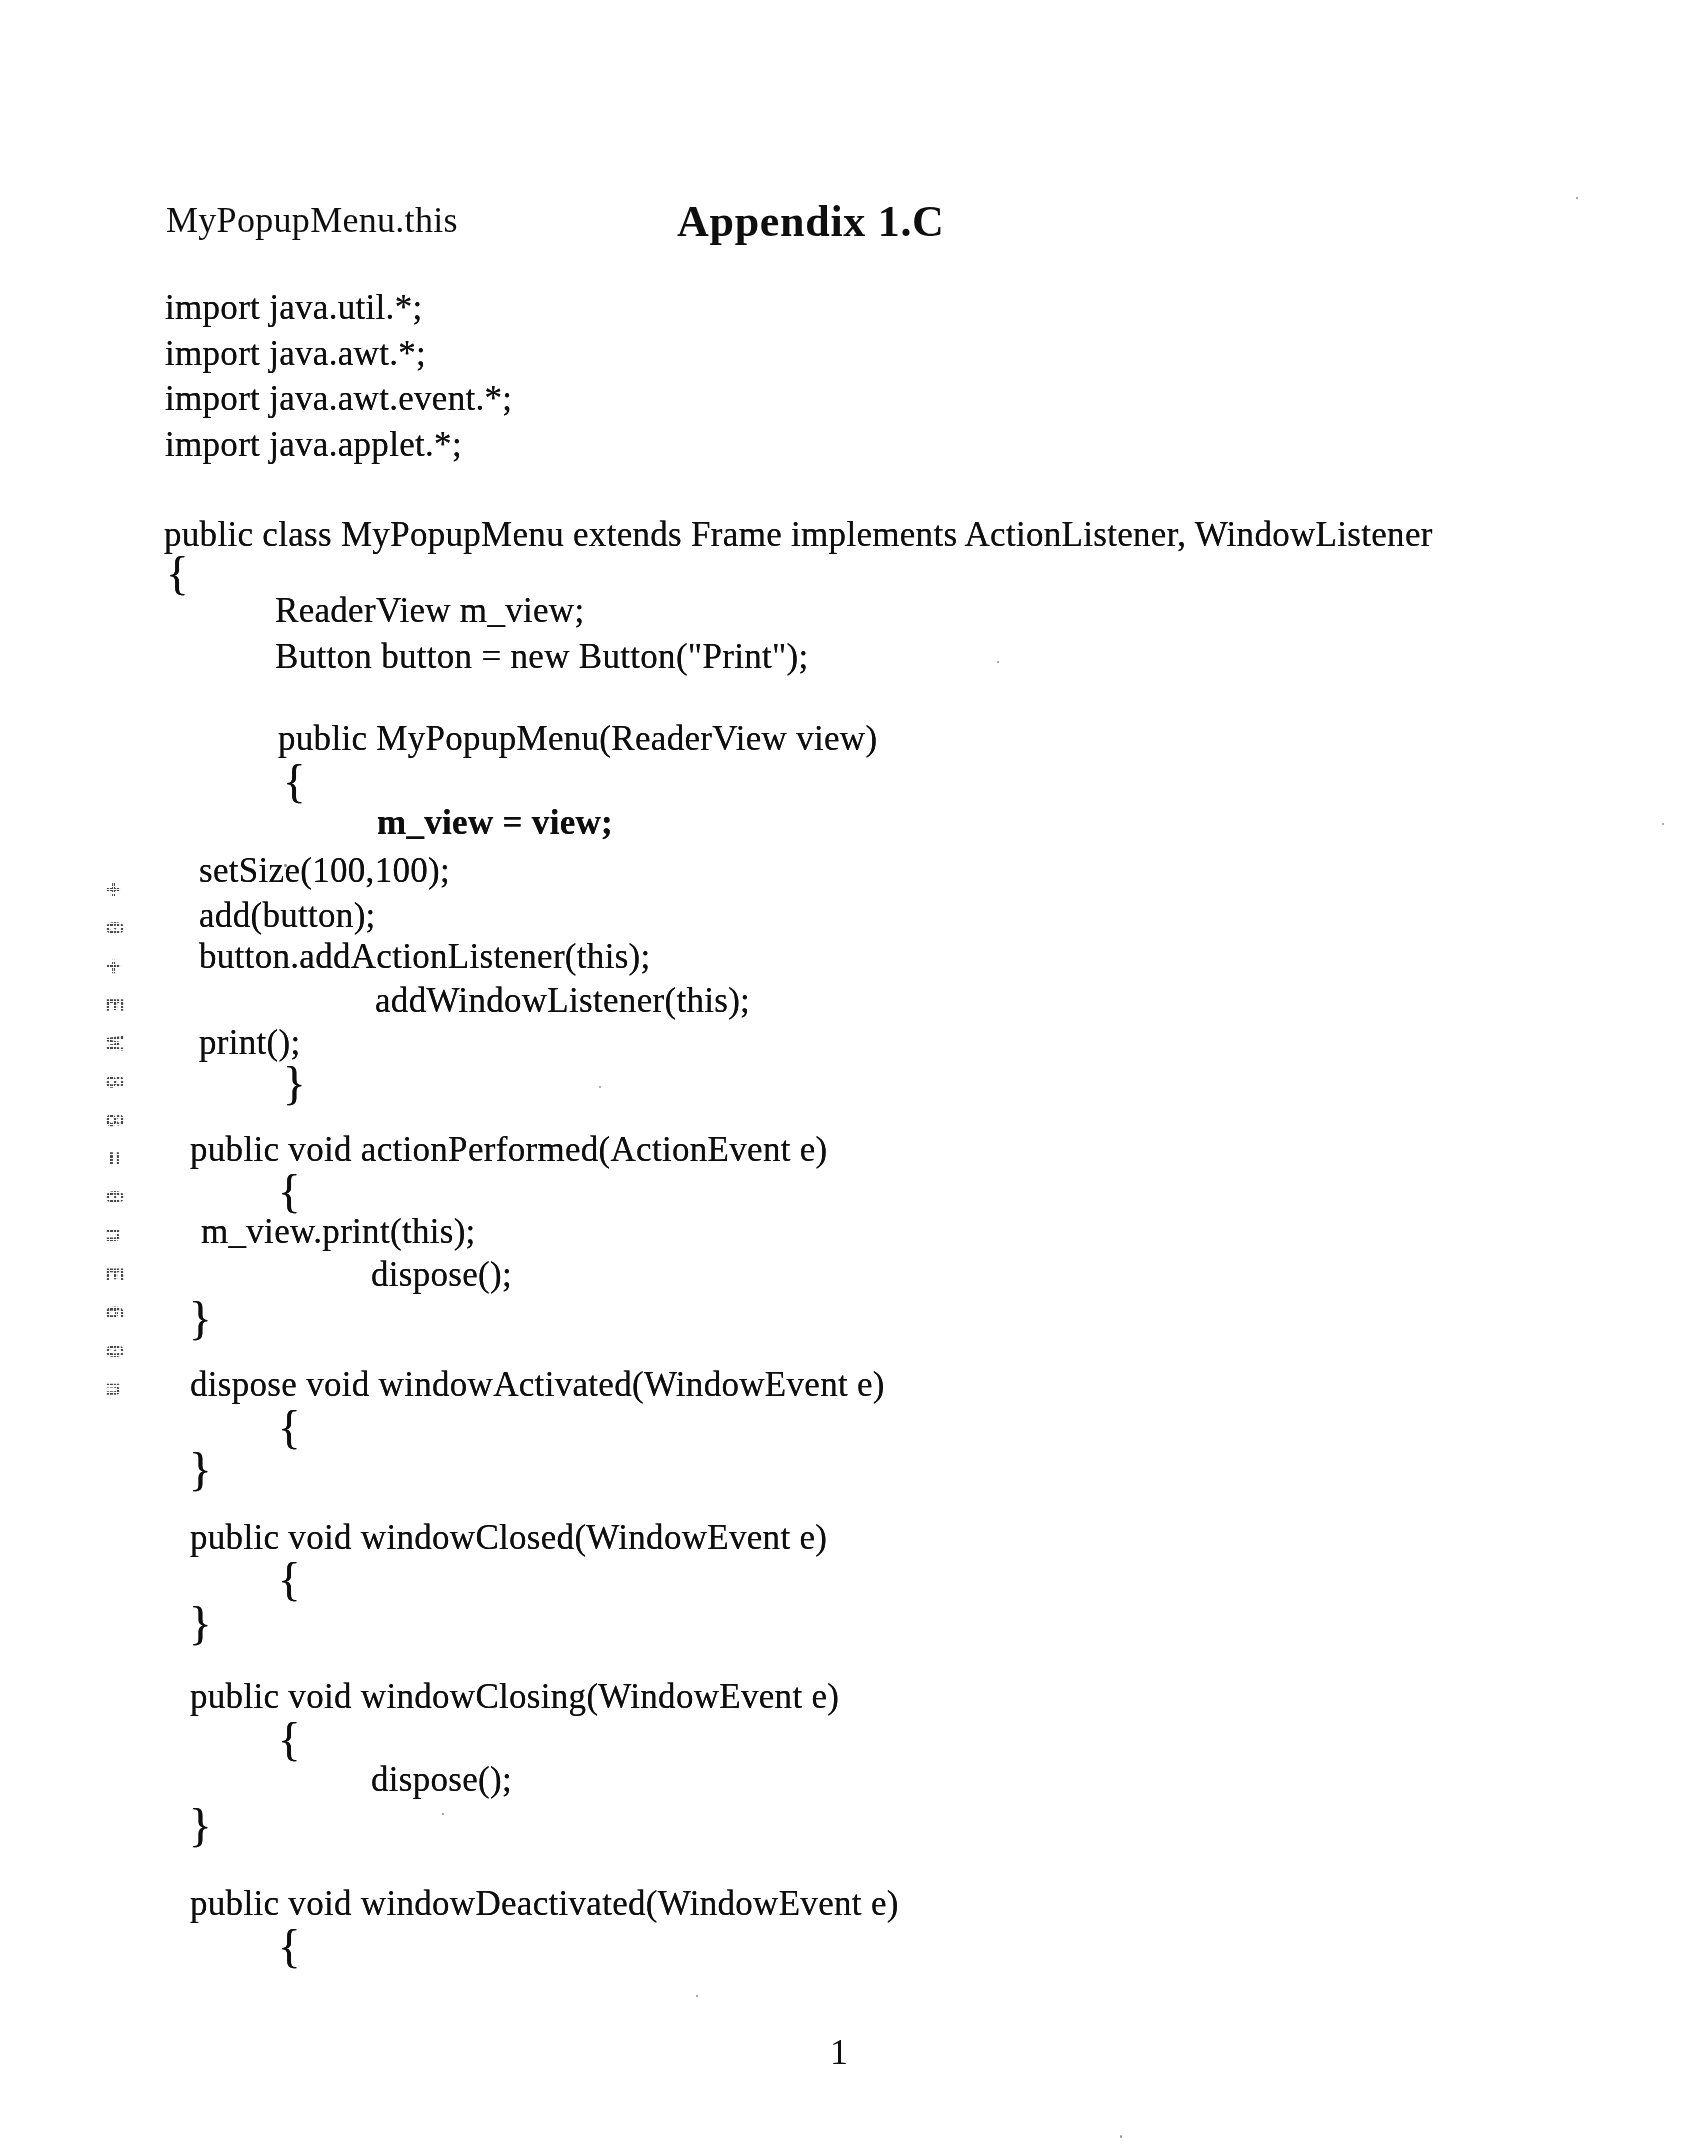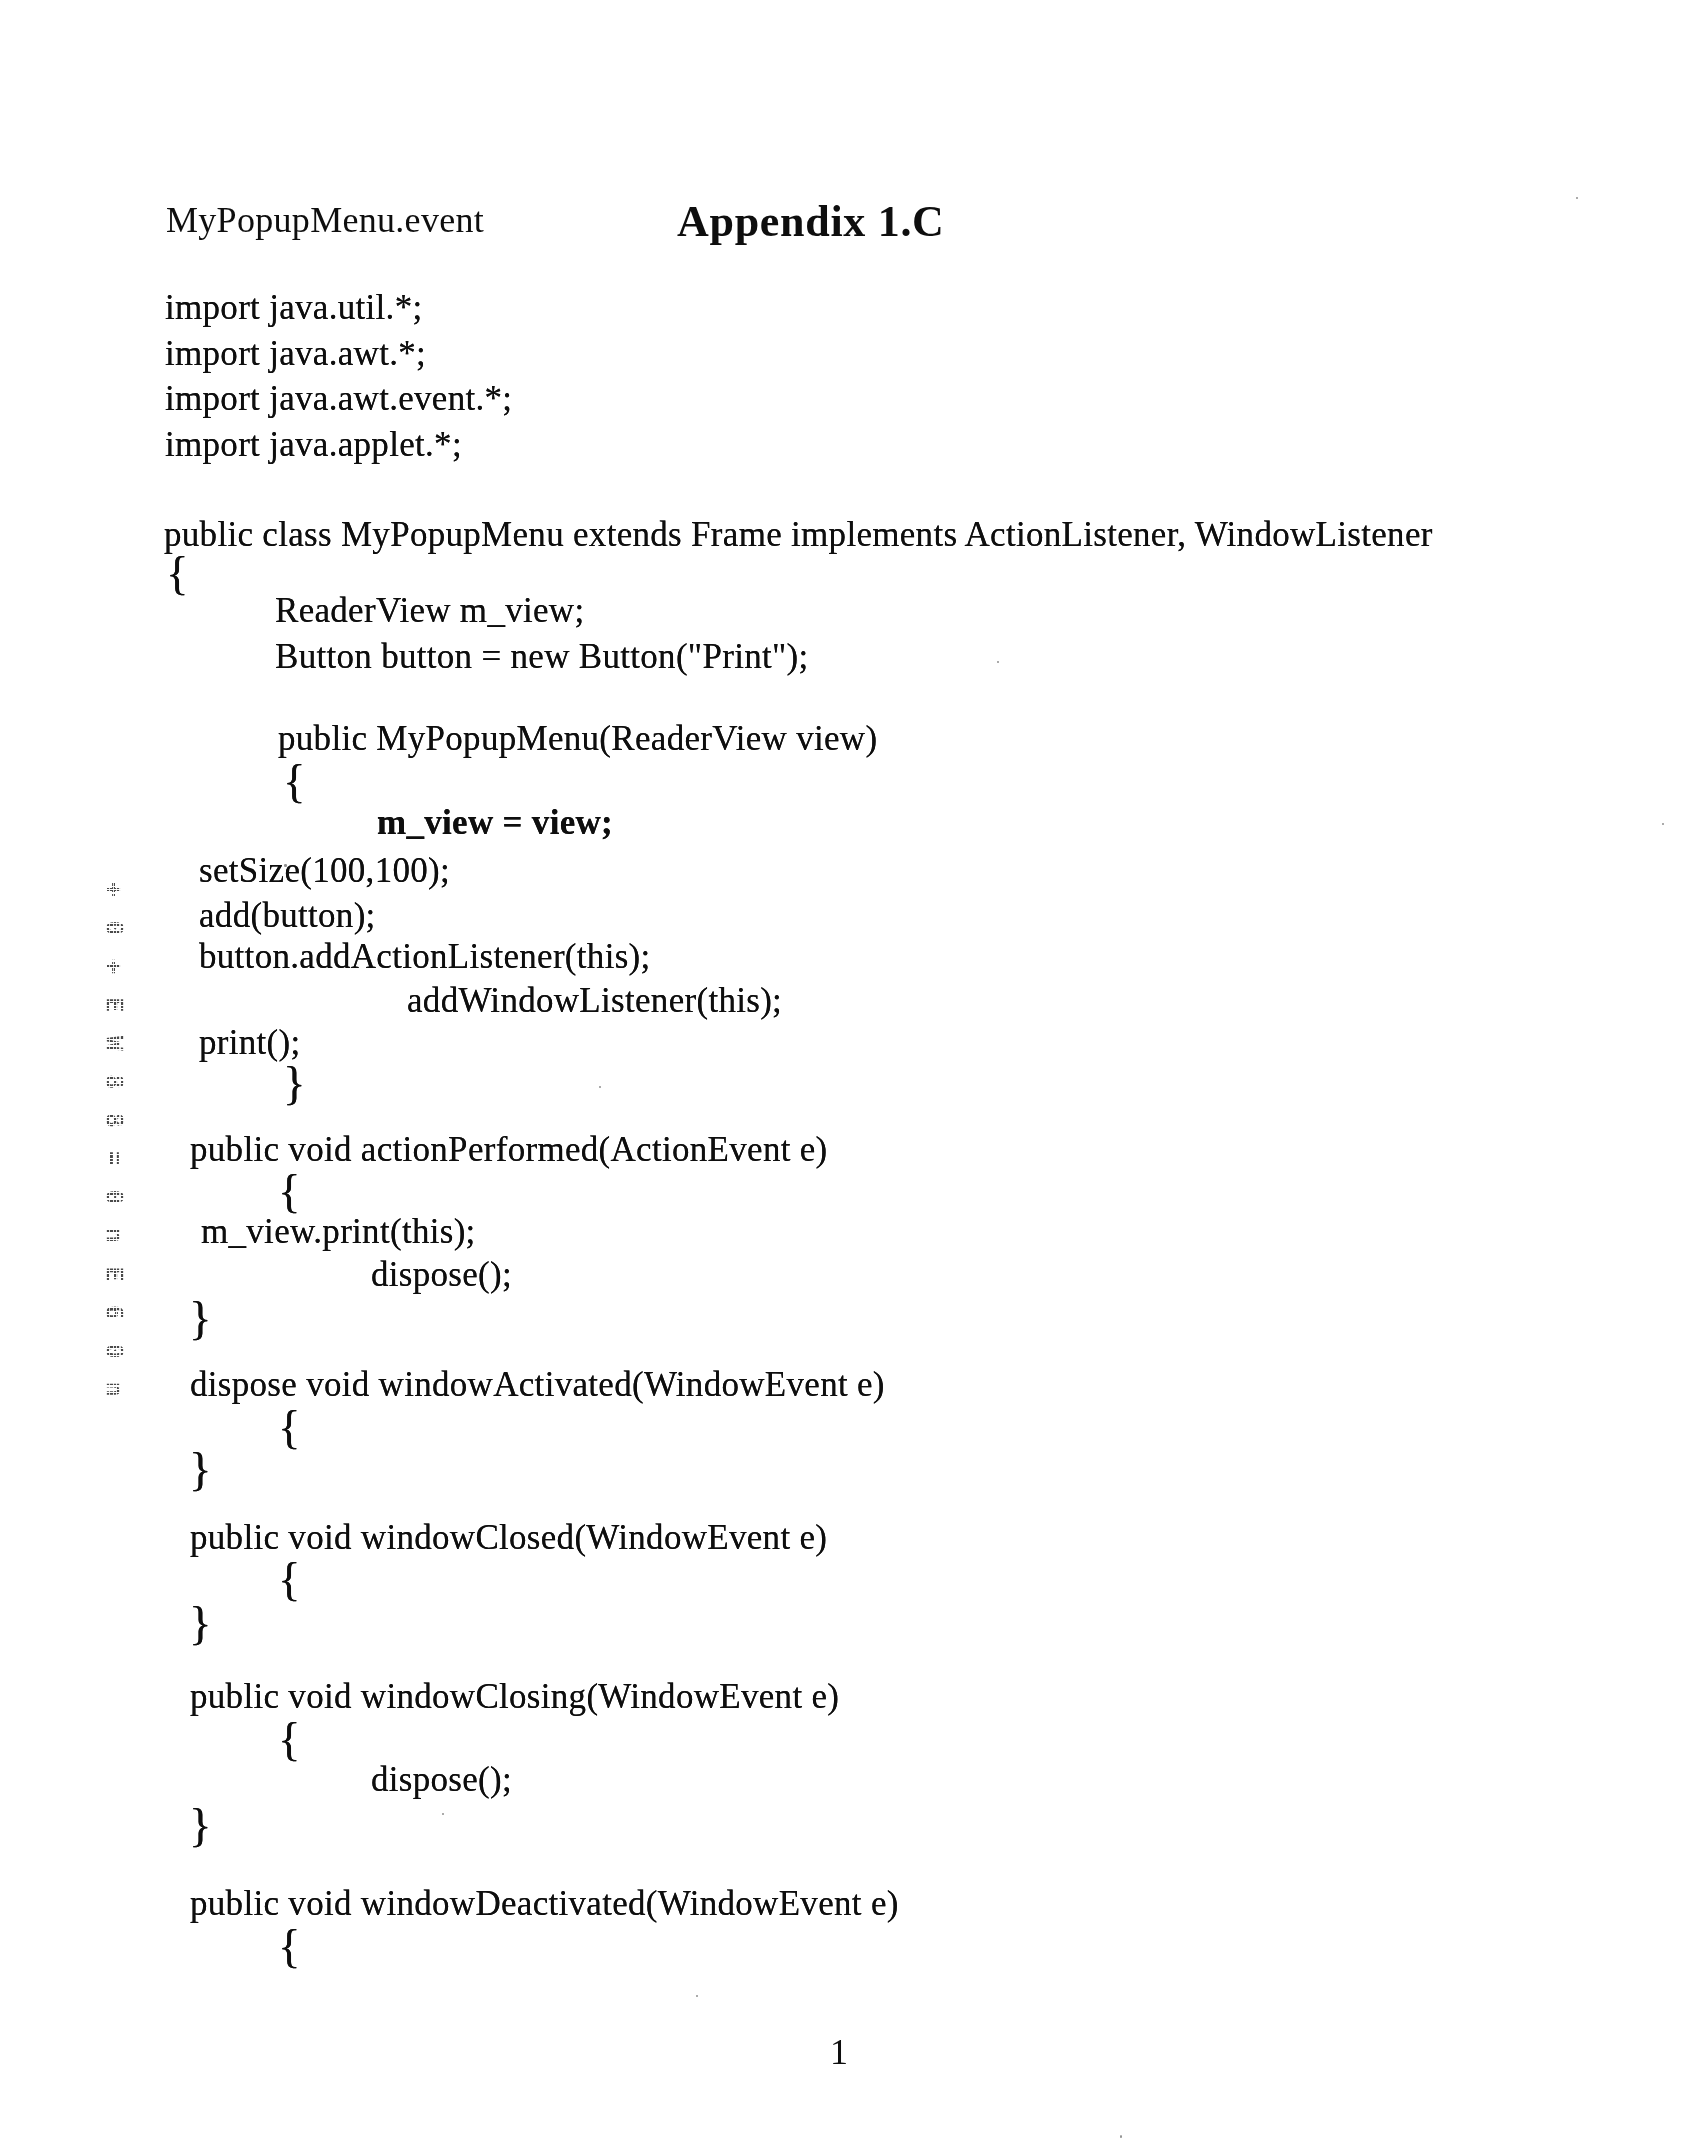--- a/index.html
+++ b/index.html
@@ -106,40 +106,40 @@
     background: #333;
     border-radius: 50%;
     opacity: 0.55;
   }
 </style>
 </head>
 <body>
 
 <div class="page">
 
-  <div class="header-filename">MyPopupMenu.event</div>
+  <div class="header-filename">MyPopupMenu.this</div>
 
   <div class="header-appendix">Appendix 1.C</div>
 
   <div class="code-layer">
       <div class="code-line" style="left: 165px; top: 289px;">import java.util.*;</div>
       <div class="code-line" style="left: 165px; top: 335px;">import java.awt.*;</div>
       <div class="code-line" style="left: 165px; top: 380px;">import java.awt.event.*;</div>
       <div class="code-line" style="left: 165px; top: 426px;">import java.applet.*;</div>
       <div class="code-line" style="left: 164px; top: 516px;">public class MyPopupMenu extends Frame implements ActionListener, WindowListener</div>
       <div class="code-line brace" style="left: 166px; top: 554px;">{</div>
       <div class="code-line" style="left: 275px; top: 592px;">ReaderView m_view;</div>
       <div class="code-line" style="left: 275px; top: 638px;">Button button = new Button("Print");</div>
       <div class="code-line" style="left: 278px; top: 720px;">public MyPopupMenu(ReaderView view)</div>
       <div class="code-line brace" style="left: 283px; top: 762px;">{</div>
       <div class="code-line" style="left: 377px; top: 804px; font-weight: bold;">m_view = view;</div>
       <div class="code-line" style="left: 199px; top: 852px;">setSize(100,100);</div>
       <div class="code-line" style="left: 199px; top: 897px;">add(button);</div>
       <div class="code-line" style="left: 199px; top: 938px;">button.addActionListener(this);</div>
-      <div class="code-line" style="left: 375px; top: 982px; margin-left: 32px;">addWindowListener(this);</div>
+      <div class="code-line" style="left: 375px; top: 982px;">addWindowListener(this);</div>
       <div class="code-line" style="left: 199px; top: 1024px;">print();</div>
       <div class="code-line brace" style="left: 283px; top: 1064px;">}</div>
       <div class="code-line" style="left: 190px; top: 1131px;">public void actionPerformed(ActionEvent e)</div>
       <div class="code-line brace" style="left: 278px; top: 1172px;">{</div>
       <div class="code-line" style="left: 201px; top: 1213px;">m_view.print(this);</div>
       <div class="code-line" style="left: 371px; top: 1256px;">dispose();</div>
       <div class="code-line brace" style="left: 189px; top: 1299px;">}</div>
       <div class="code-line" style="left: 190px; top: 1366px;">dispose void windowActivated(WindowEvent e)</div>
       <div class="code-line brace" style="left: 278px; top: 1408px;">{</div>
       <div class="code-line brace" style="left: 189px; top: 1450px;">}</div>

